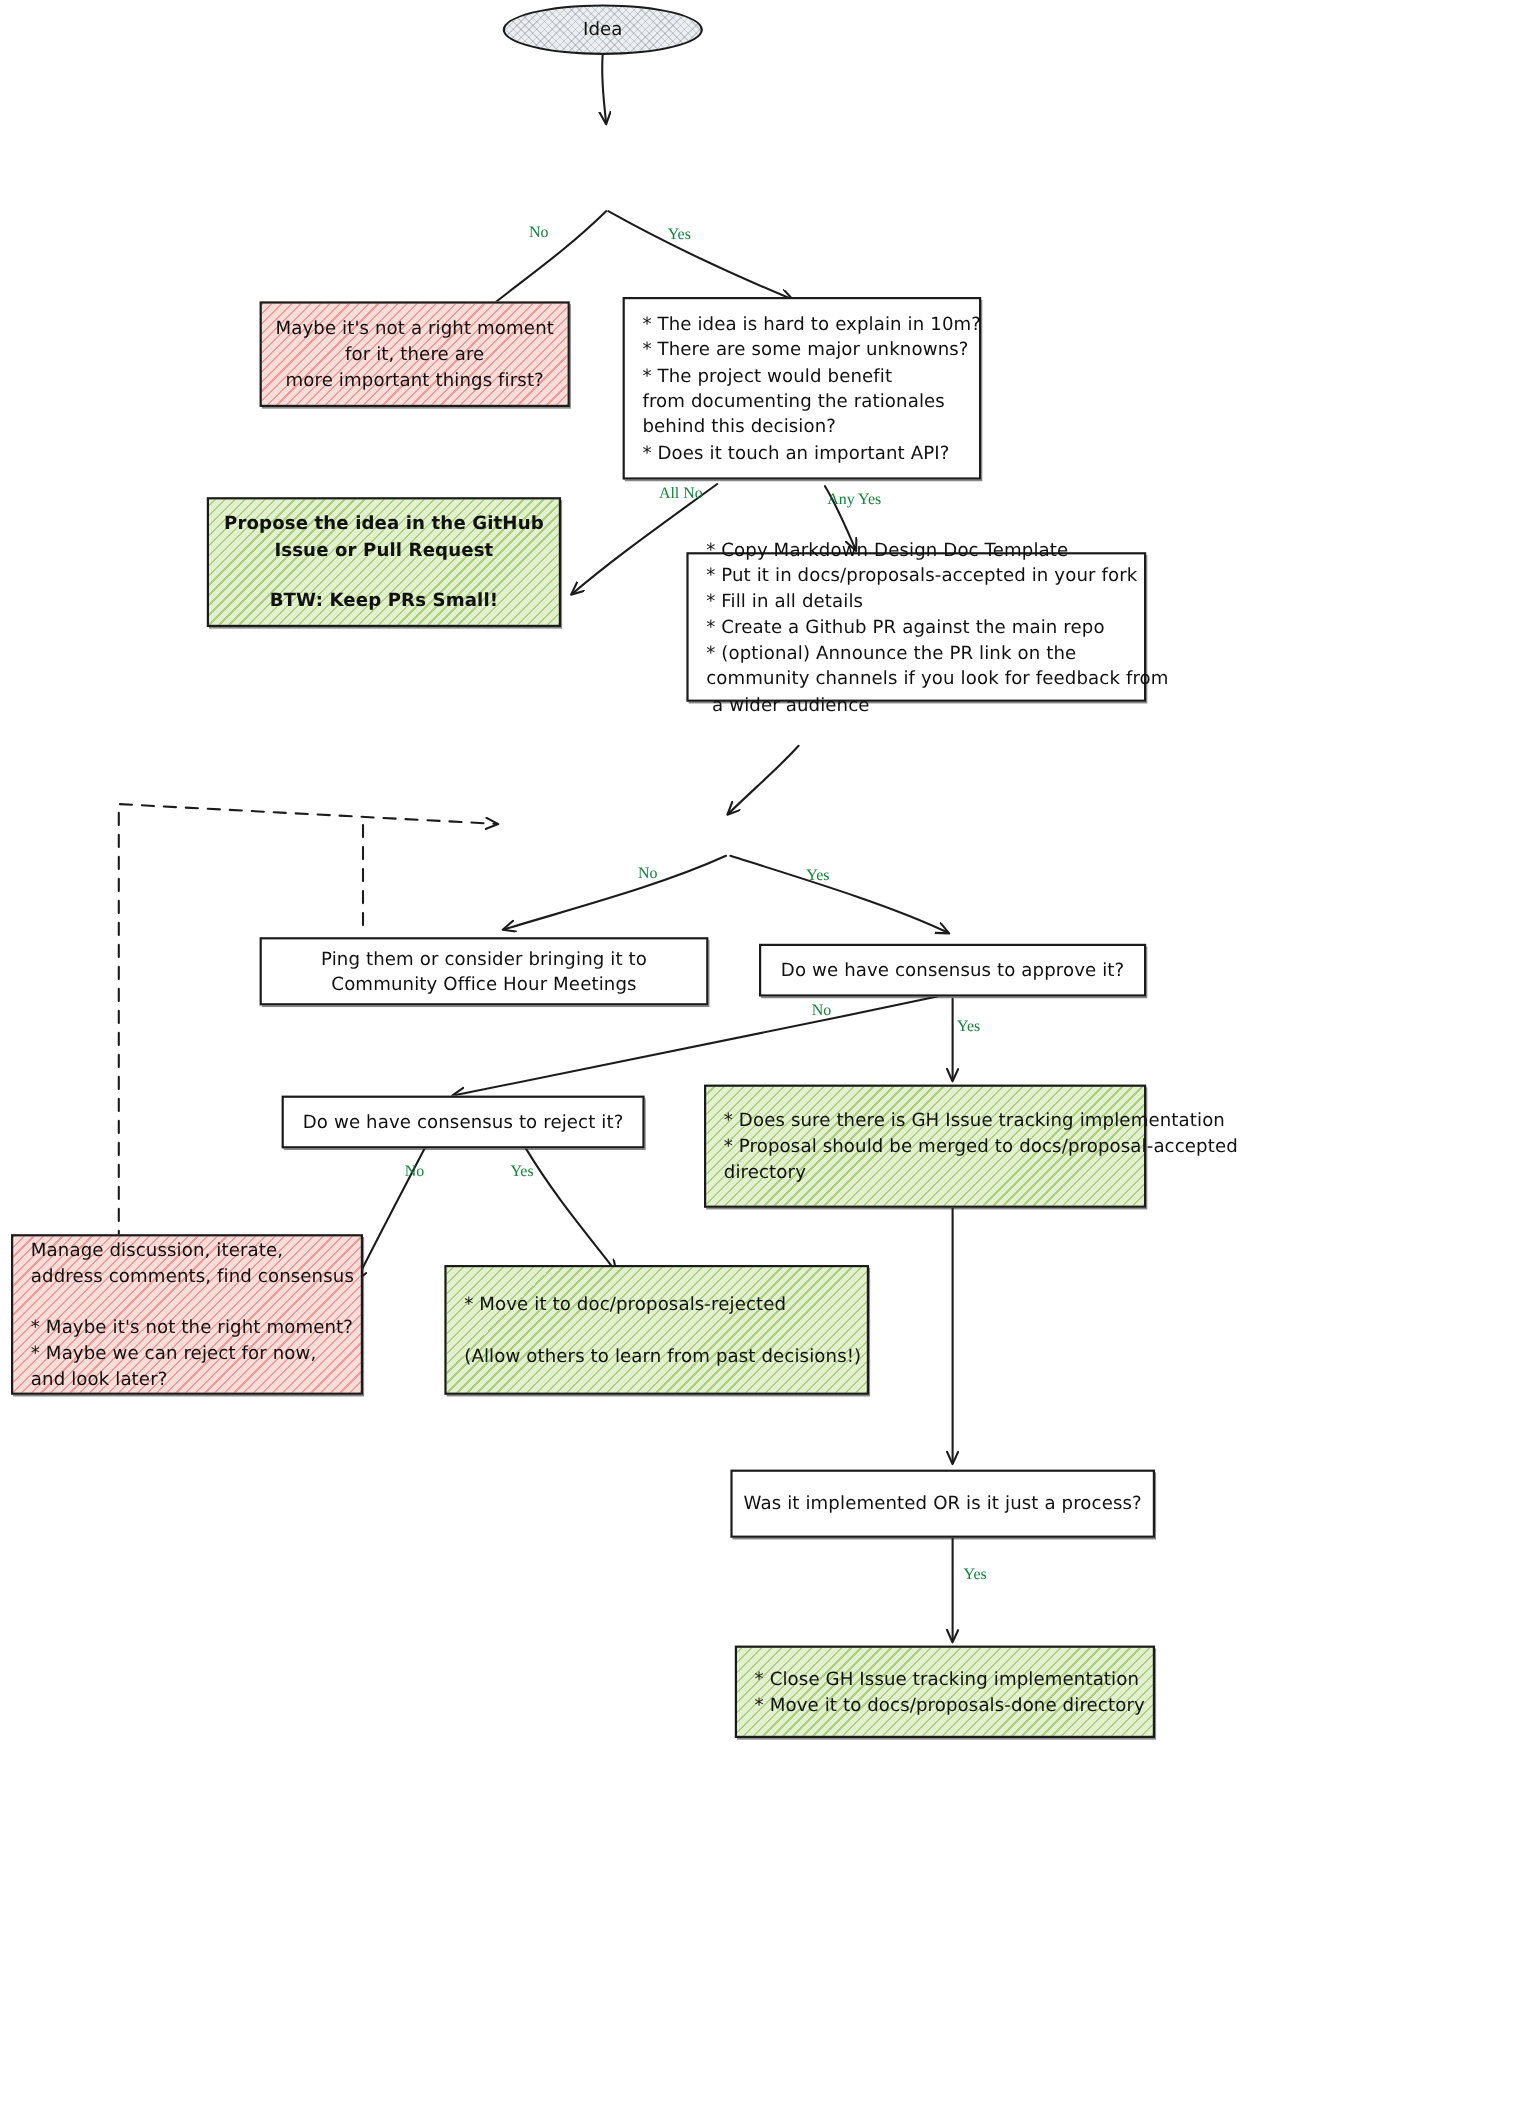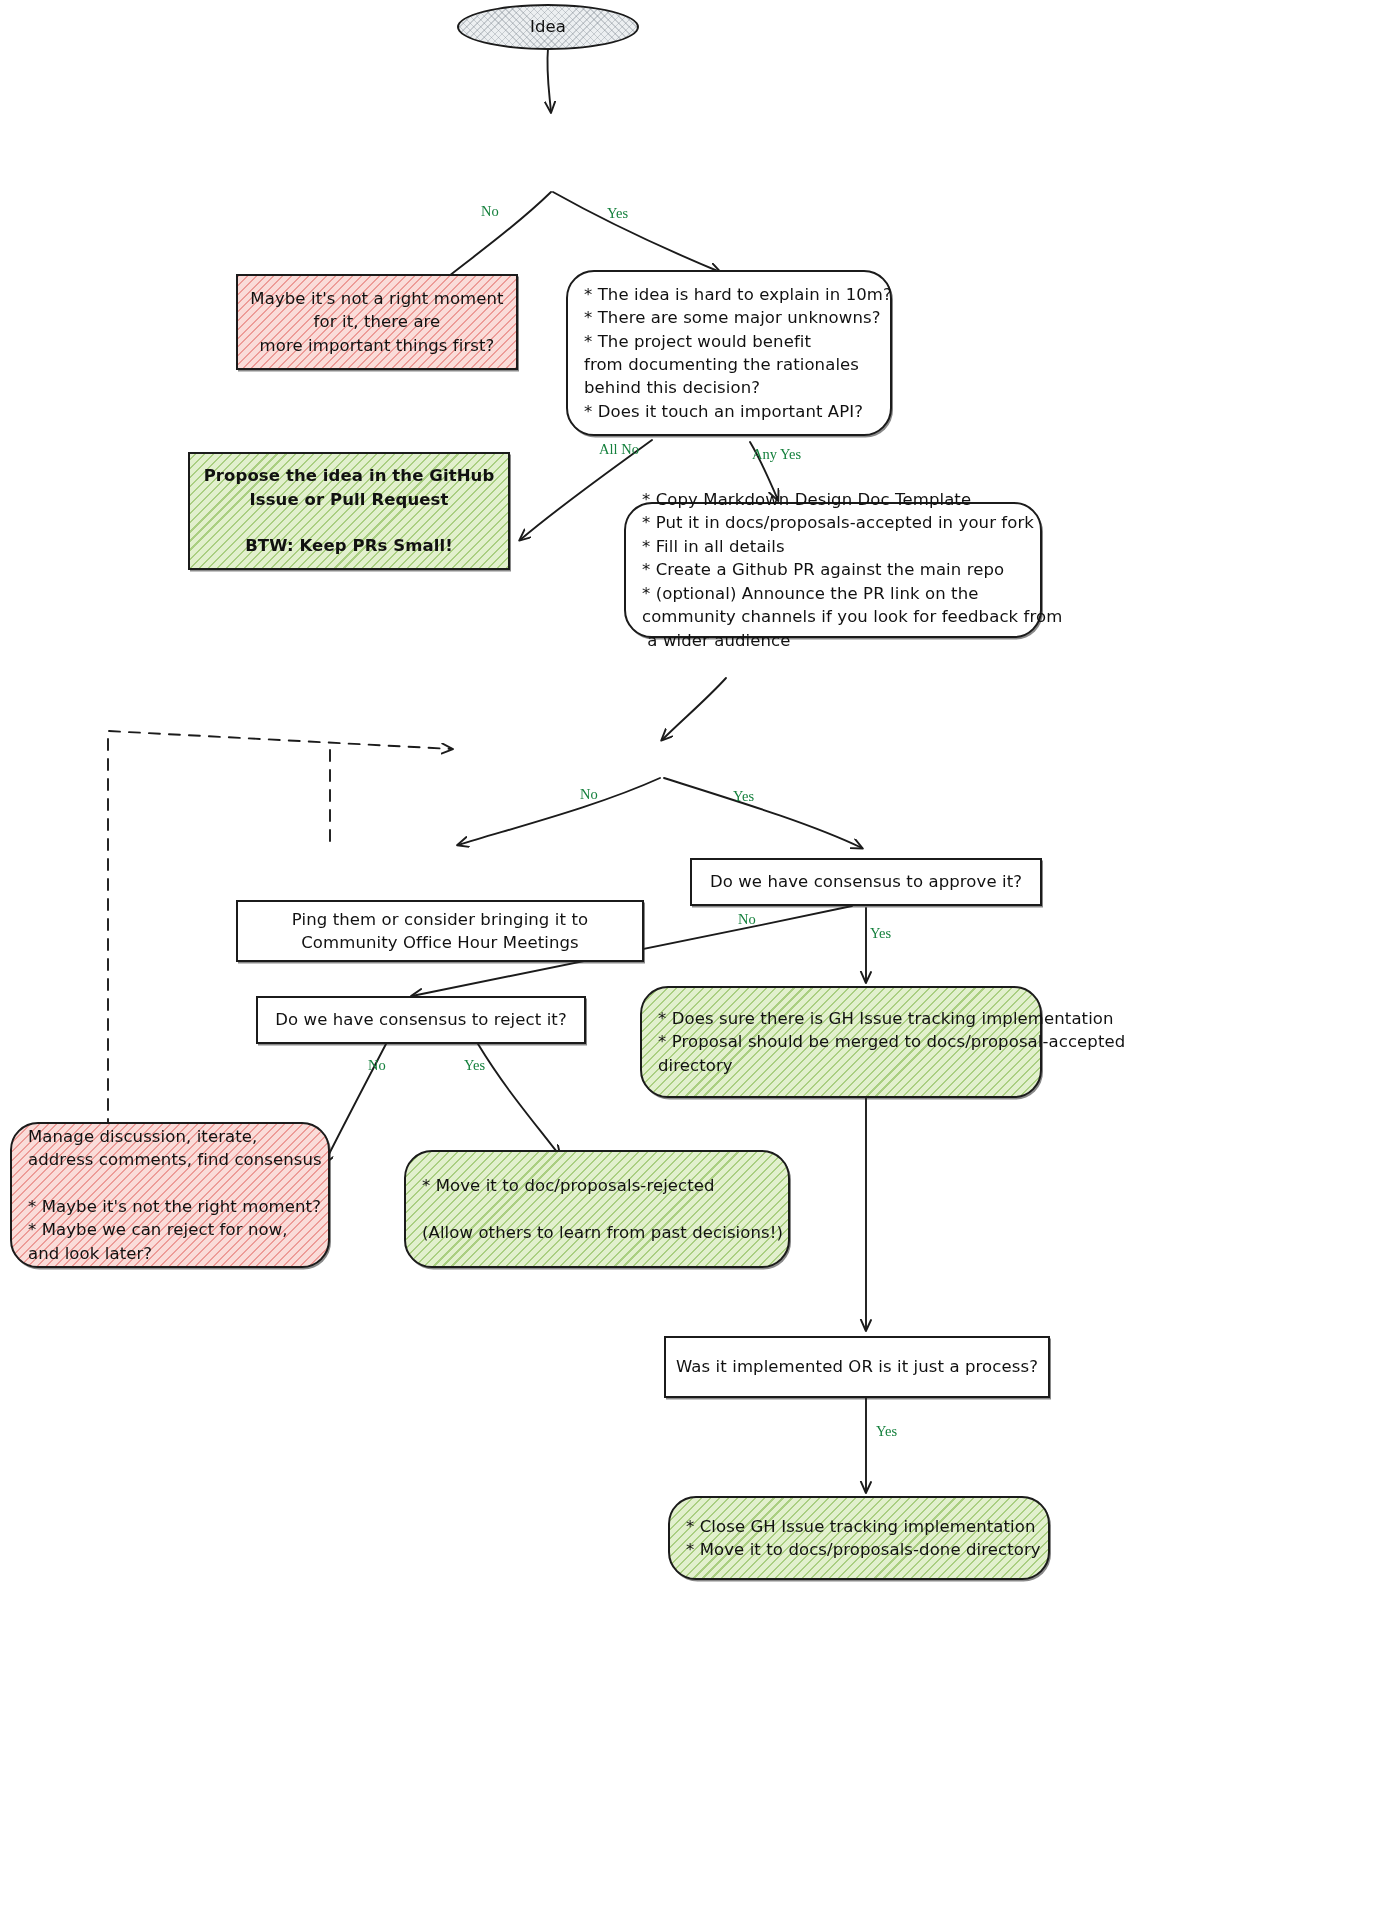--- a/index.html
+++ b/index.html
@@ -77,21 +77,21 @@
   .fill-white { background: #ffffff; }
 
   .ellipse {
     border-radius: 50%;
     align-items: center;
     justify-content: center;
     text-align: center;
   }
   .center { text-align: center; align-items: center; }
   .left   { text-align: left; align-items: flex-start; }
-  .pad-l  { padding-left: 16px; padding-right: 10px; border-radius: 28px; }
+  .pad-l  { padding-left: 16px; padding-right: 10px; }
   .pad-c  { padding-left: 12px; padding-right: 12px; }
 
   .edge-label {
     position: absolute;
     font-family: Liberation Serif, serif;
     font-size: 14.5px;
     color: #15803d;
     white-space: nowrap;
   }
 
@@ -178,21 +178,21 @@
     <span class="ln">* Copy Markdown Design Doc Template</span>
     <span class="ln">* Put it in docs/proposals-accepted in your fork</span>
     <span class="ln">* Fill in all details</span>
     <span class="ln">* Create a Github PR against the main repo</span>
     <span class="ln">* (optional) Announce the PR link on the</span>
     <span class="ln">community channels if you look for feedback from</span>
     <span class="ln"> a wider audience</span>
   </div>
 
 
-  <div class="node sketch fill-white center pad-c" style="left:236px; top:852px; width:408px; height:62px;margin-top:48px;">
+  <div class="node sketch fill-white center pad-c" style="left:236px; top:852px; width:408px; height:62px;">
     <span class="ln">Ping them or consider bringing it to</span>
     <span class="ln">Community Office Hour Meetings</span>
   </div>
 
   <div class="node sketch fill-white center pad-c" style="left:690px; top:858px; width:352px; height:48px;">
     <span class="ln">Do we have consensus to approve it?</span>
   </div>
 
   <div class="node sketch fill-white center pad-c" style="left:256px; top:996px; width:330px; height:48px;">
     <span class="ln">Do we have consensus to reject it?</span>

